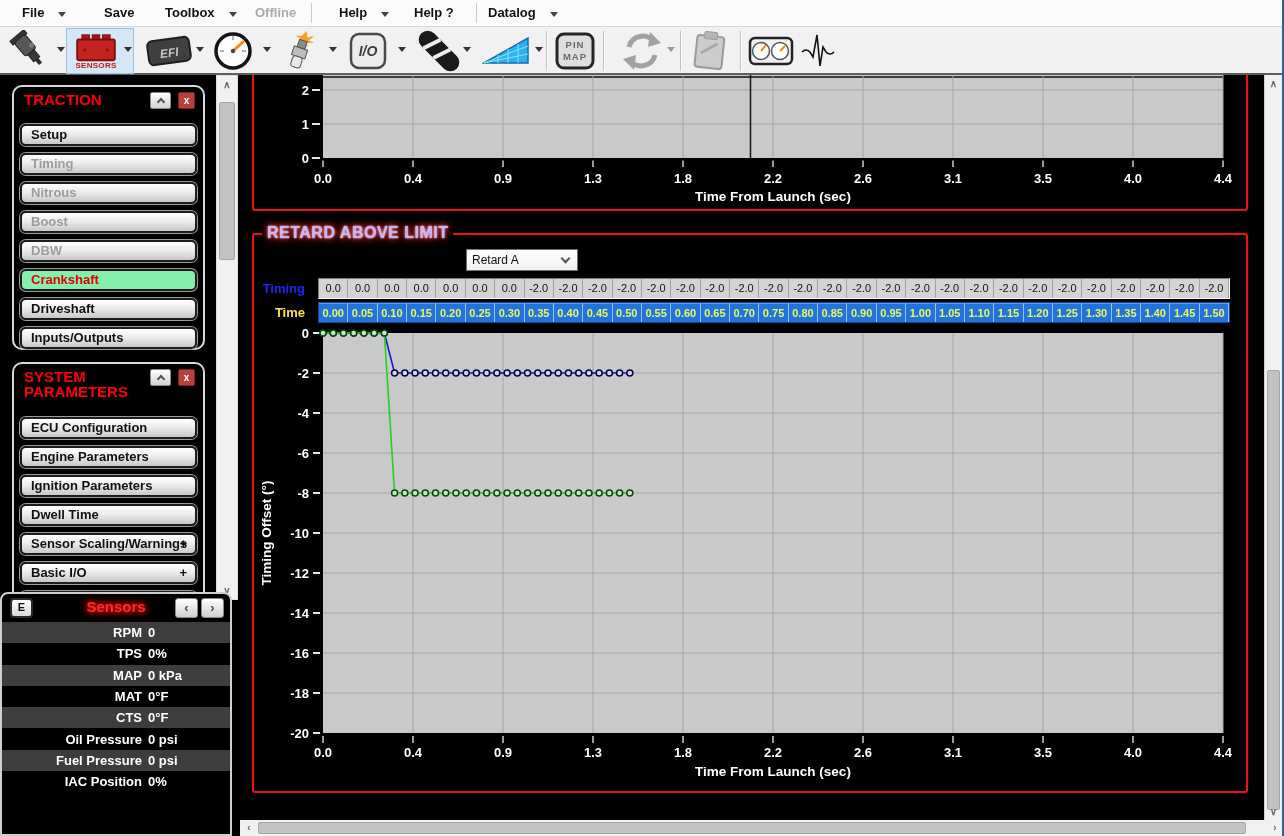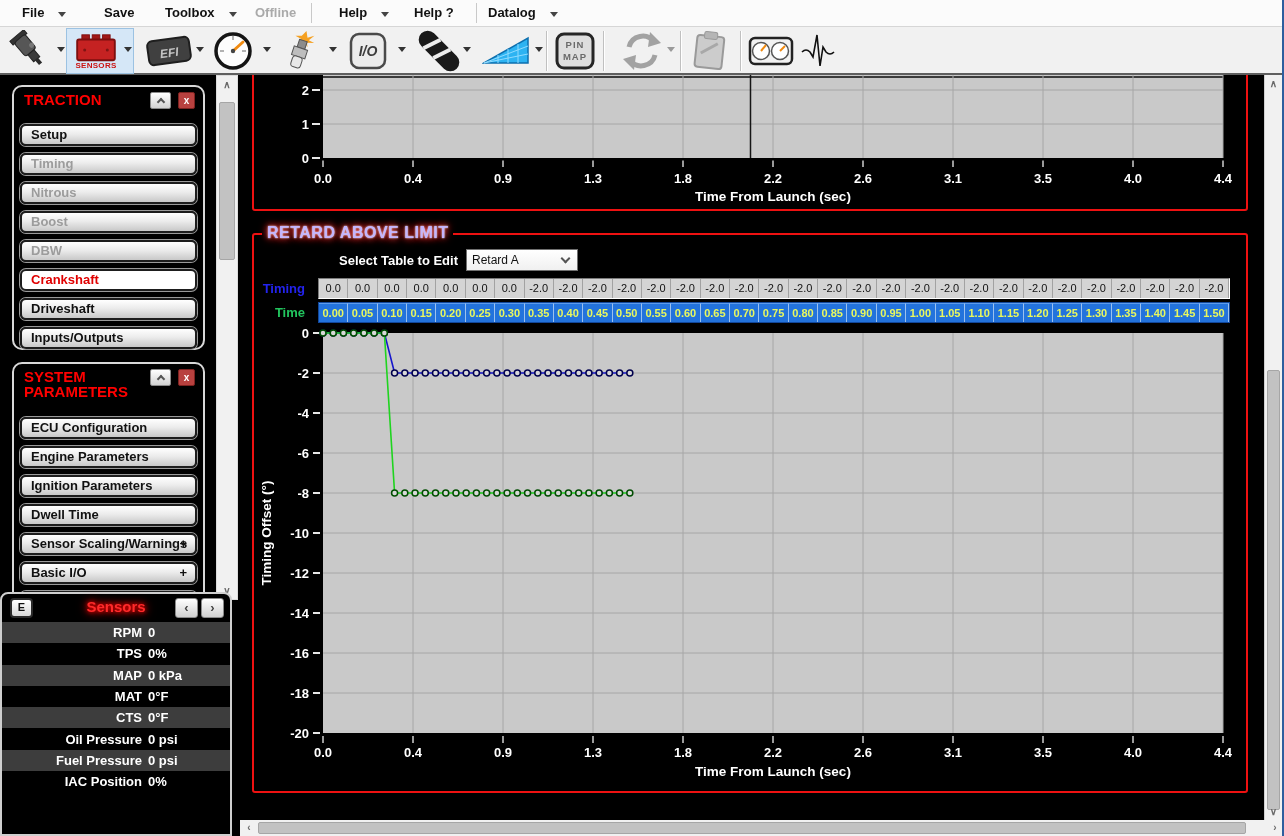--- a/index.html
+++ b/index.html
@@ -44,21 +44,21 @@
     transform:rotate(45deg); margin-top:3px; }
   .close-btn { position:absolute; width:17px; height:17px; top:5px; right:8px;
     background:#b8413f; border:1px solid #7d2220; border-radius:2px; color:#fff;
     font-size:10px; font-weight:bold; text-align:center; line-height:15px; }
   .panel-buttons { padding:2px 0 8px 0; }
   .side-btn { position:relative; width:177px; height:22px; margin:7px auto 0 auto;
     background:linear-gradient(#ffffff,#ececec 45%,#c8c8c8);
     border:2px solid #1d1d1d; border-radius:6px; box-shadow:0 0 0 1px #9a9a9a;
     font-size:13px; font-weight:bold; color:#111; line-height:18px; padding-left:9px; }
   .side-btn.disabled { color:#9c9c9c; }
-  .side-btn.selected { background:#ffffff; color:#e00000; }
+  .side-btn.selected { background:#86efac; color:#e00000; }
   .side-btn .plus { position:absolute; right:8px; top:0; font-size:13px; font-weight:bold; }
 
   
   .sbar { position:absolute; background:#f1f1f1; border:1px solid #dcdcdc; z-index:4; }
   .sb-arrow { position:absolute; color:#6a6a6a; font-size:10px; font-weight:bold;
     width:100%; text-align:center; }
   .sb-thumb { position:absolute; background:#c2c2c2; border:1px solid #a6a6a6; border-radius:2px; }
 
   
   #sensors-panel { position:absolute; left:0; top:592px; width:232px; height:244px;
@@ -97,21 +97,21 @@
   #table-dropdown { position:absolute; left:226px; top:174px; width:112px; height:22px;
     background:linear-gradient(#ffffff,#f0f0f0); border:1px solid #707070; z-index:2;
     display:flex; align-items:center; }
   #table-dropdown .dd-text { font-size:12px; color:#111; padding-left:5px; flex:1; }
   #table-dropdown .chev-down { width:7px; height:7px; border-right:2px solid #555;
     border-bottom:2px solid #555; transform:rotate(45deg); margin-right:8px; margin-top:-3px; }
 
   .row-label { position:absolute; left:0; width:65px; height:21px; text-align:right;
     font-size:13px; font-weight:bold; line-height:21px; z-index:2; }
   #timing-label { top:203px; color:#2323ee; }
-  #time-label { top:227px; color:#22c55e; }
+  #time-label { top:227px; color:#fde047; }
   .cell-row { position:absolute; left:78px; width:912px; height:21px; display:flex; z-index:2; }
   #timing-cells { top:203px; background:#d4d4d4; border-top:1px solid #7c7c7c;
     border-left:1px solid #7c7c7c; border-bottom:1px solid #ffffff; border-right:1px solid #ffffff; }
   #timing-cells .cell { flex:1; font-size:11px; color:#111; text-align:center;
     line-height:19px; border-right:1px solid #a2a2a2; }
   #time-cells { top:227px; background:#2373dc; border:1px solid #12479a; }
   #time-cells .cell { flex:1; font-size:11px; font-weight:bold; color:#e9f85e; text-align:center;
     line-height:19px; border-right:1px solid #9cc1ee; border-top:1px solid #5d9bea; }
 
   
@@ -577,21 +577,20 @@
         <circle cx="303.22727272727263" cy="168" r="3" fill="#d8d8d8" stroke="#004d00" stroke-width="1.5"></circle>
         <circle cx="313.45454545454544" cy="168" r="3" fill="#d8d8d8" stroke="#004d00" stroke-width="1.5"></circle>
         <circle cx="323.68181818181813" cy="168" r="3" fill="#d8d8d8" stroke="#004d00" stroke-width="1.5"></circle>
         <circle cx="333.9090909090909" cy="168" r="3" fill="#d8d8d8" stroke="#004d00" stroke-width="1.5"></circle>
         <circle cx="344.1363636363636" cy="168" r="3" fill="#d8d8d8" stroke="#004d00" stroke-width="1.5"></circle>
         <circle cx="354.3636363636363" cy="168" r="3" fill="#d8d8d8" stroke="#004d00" stroke-width="1.5"></circle>
         <circle cx="364.59090909090907" cy="168" r="3" fill="#d8d8d8" stroke="#004d00" stroke-width="1.5"></circle>
         <circle cx="374.8181818181818" cy="168" r="3" fill="#d8d8d8" stroke="#004d00" stroke-width="1.5"></circle>
       </svg>
 
-    <div id="select-label">Select Table to Edit</div>
     <div id="table-dropdown">
       <span class="dd-text">Retard A</span>
       <span class="chev-down"></span>
     </div>
 
     <div class="row-label" id="timing-label">Timing</div>
     <div class="cell-row" id="timing-cells">
         <span class="cell">0.0</span>
         <span class="cell">0.0</span>
         <span class="cell">0.0</span>

